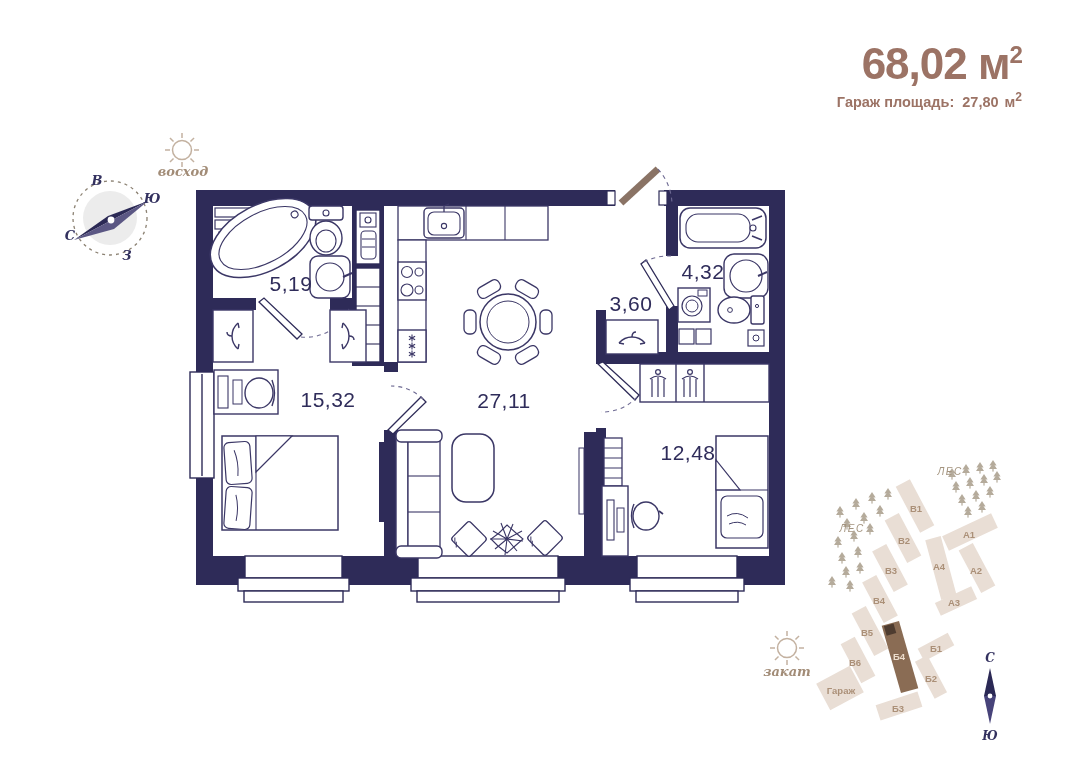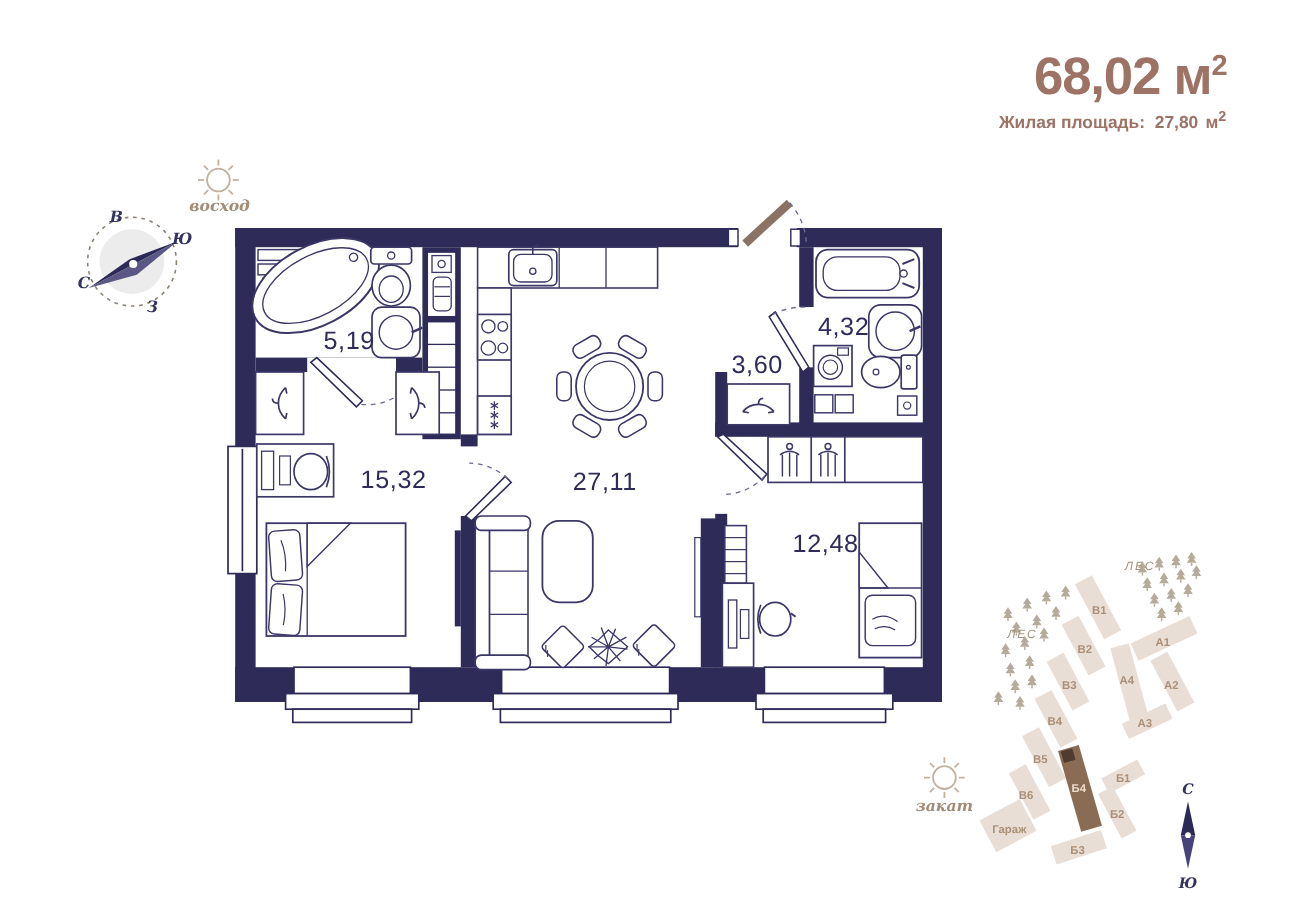--- a/index.html
+++ b/index.html
@@ -21,21 +21,21 @@
   .site-cmp-lbl{font-family:"DejaVu Serif",serif;font-style:italic;font-weight:bold;font-size:12px;fill:#33315f;}
 </style>
 </head>
 <body>
 
 <div class="page">
 
   
   <div class="hdr">
     <div class="hdr-total"><span>68,02</span>&nbsp;<span>м</span><sup>2</sup></div>
-    <div class="hdr-row"><span>Жилая площадь:</span><span class="val">27,80</span><span class="unit">м</span><sup>2</sup></div>
+    <div class="hdr-row"><span>Гараж площадь:</span><span class="val">27,80</span><span class="unit">м</span><sup>2</sup></div>
   </div>
 
   <svg width="1090" height="761" viewBox="0 0 1090 761">
     <defs>
       <g id="sun-sym" stroke="#c3b1a0" stroke-width="1.5" fill="none">
         <circle r="9.5"></circle>
         <line y1="-12" y2="-17"></line>
           <line y1="-12" y2="-17" transform="rotate(45)"></line>
         <line y1="-12" y2="-17" transform="rotate(90)"></line>
           <line y1="-12" y2="-17" transform="rotate(135)"></line>

